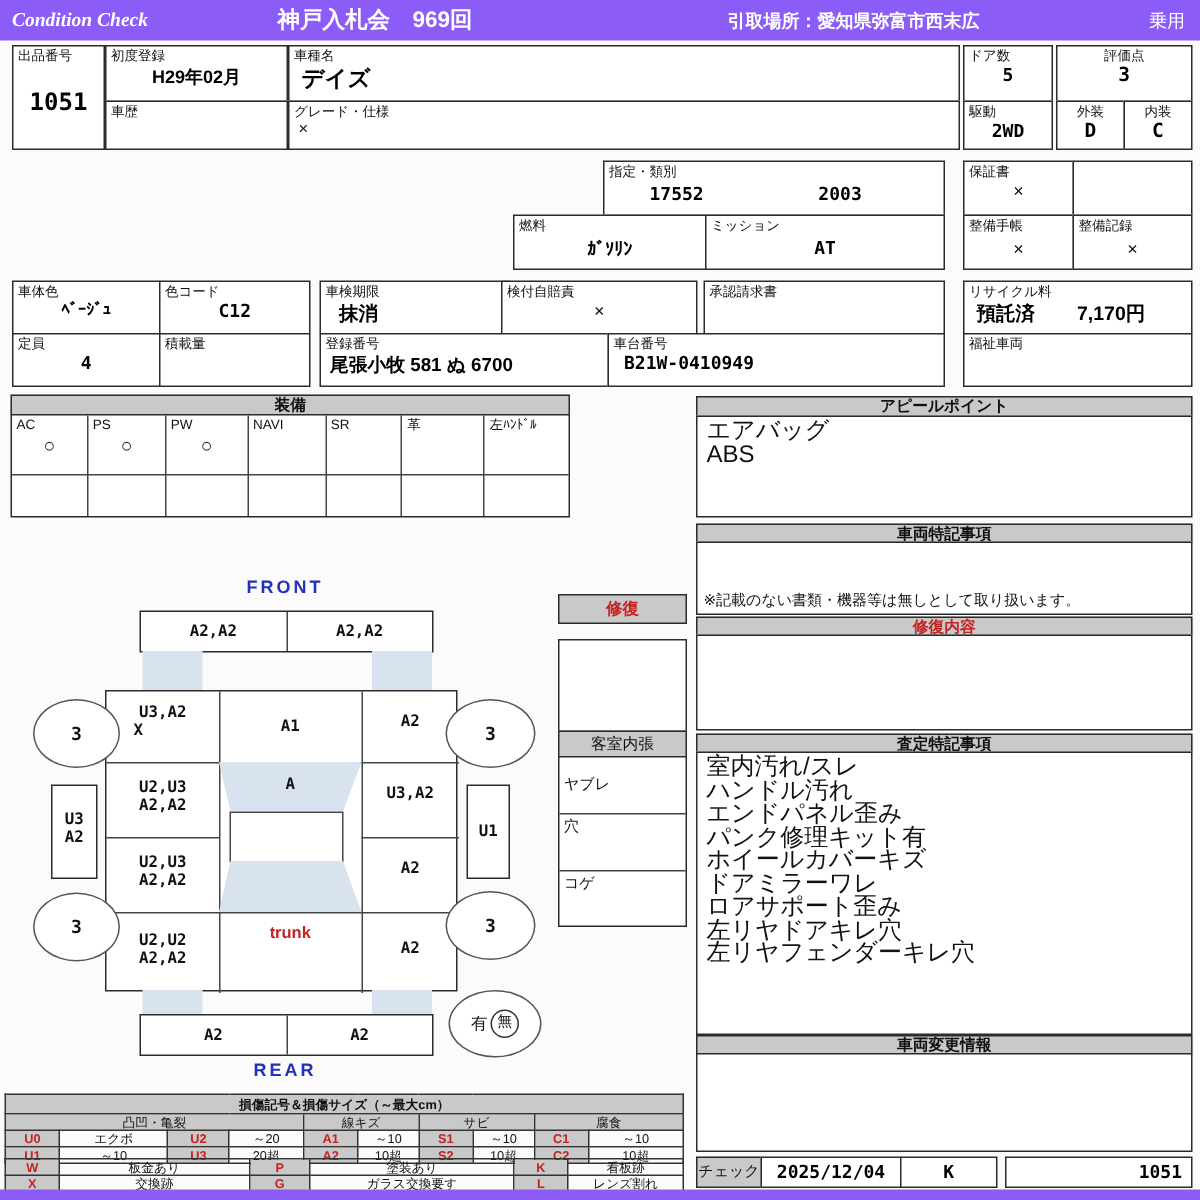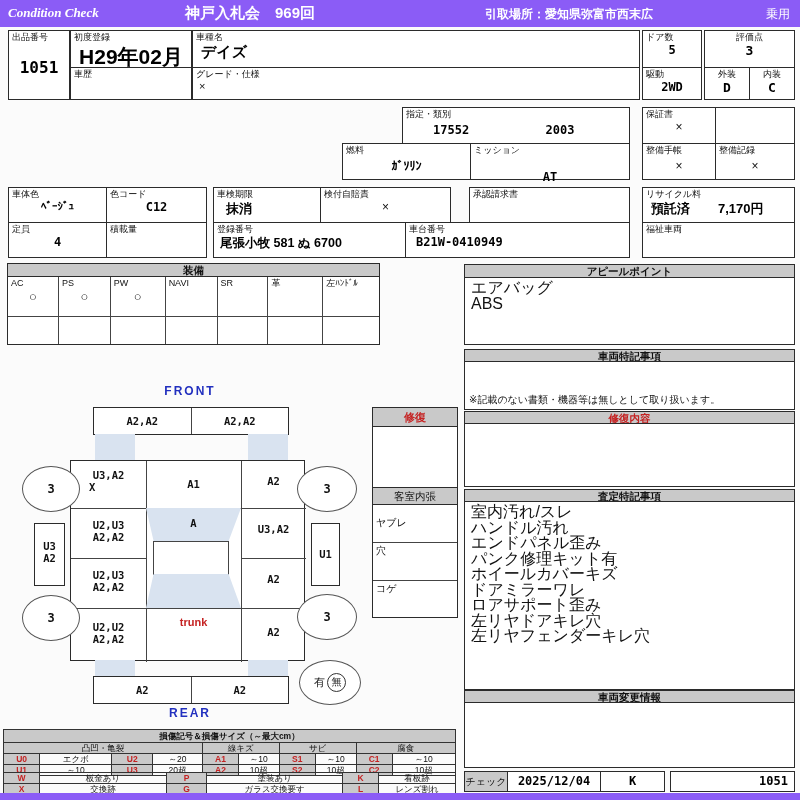--- a/index.html
+++ b/index.html
@@ -38,21 +38,21 @@
     <span class="abs" style="left:485px;top:6px;font-size:12px;font-weight:bold">引取場所：愛知県弥富市西末広</span>
     <span class="abs" style="right:10px;top:6px;font-size:12px">乗用</span>
   </div>
 
   <div class="abs box" style="left:8px;top:30px;width:62px;height:70px">
     <div class="lbl">出品番号</div>
     <div class="val center mono" style="font-size:16px;margin-top:15px">1051</div>
   </div>
   <div class="abs box" style="left:70px;top:30px;width:122px;height:38px">
     <div class="lbl">初度登録</div>
-    <div class="val center" style="font-size:21px">H29年02月</div>
+    <div class="val center" style="font-size:12px">H29年02月</div>
   </div>
   <div class="abs box" style="left:70px;top:67px;width:122px;height:33px">
     <div class="lbl">車歴</div>
   </div>
   <div class="abs box" style="left:192px;top:30px;width:448px;height:38px">
     <div class="lbl">車種名</div>
     <div class="val" style="font-size:15px;padding-left:8px">デイズ</div>
   </div>
   <div class="abs box" style="left:192px;top:67px;width:448px;height:33px">
     <div class="lbl">グレード・仕様</div>
@@ -85,21 +85,21 @@
       <span class="val mono" style="font-size:12px">17552</span>
       <span class="val mono" style="font-size:12px;margin-left:72px">2003</span>
     </div>
   </div>
   <div class="abs box" style="left:342px;top:143px;width:129px;height:37px">
     <div class="lbl">燃料</div>
     <div class="val center" style="font-size:12px;margin-top:3px">ｶﾞｿﾘﾝ</div>
   </div>
   <div class="abs box" style="left:470px;top:143px;width:160px;height:37px">
     <div class="lbl">ミッション</div>
-    <div class="val center mono" style="font-size:12px;margin-top:14px">AT</div>
+    <div class="val center mono" style="font-size:12px;margin-top:2px">AT</div>
   </div>
   <div class="abs box" style="left:642px;top:107px;width:74px;height:37px">
     <div class="lbl">保証書</div>
     <div class="center" style="font-size:12px">×</div>
   </div>
   <div class="abs box" style="left:715px;top:107px;width:80px;height:37px"></div>
   <div class="abs box" style="left:642px;top:143px;width:74px;height:37px">
     <div class="lbl">整備手帳</div>
     <div class="center" style="font-size:12px;margin-top:3px">×</div>
   </div>
@@ -120,21 +120,21 @@
     <div class="lbl">定員</div>
     <div class="val center mono" style="font-size:12px">4</div>
   </div>
   <div class="abs box" style="left:106px;top:222px;width:101px;height:36px">
     <div class="lbl">積載量</div>
   </div>
   <div class="abs box" style="left:213px;top:187px;width:127px;height:36px">
     <div class="lbl">車検期限</div>
     <div class="val" style="font-size:13px;padding-left:12px">抹消</div>
   </div>
-  <div class="abs box" style="left:320px;top:187px;width:131px;height:36px">
+  <div class="abs box" style="left:334px;top:187px;width:131px;height:36px">
     <div class="lbl">検付自賠責</div>
     <div class="center" style="font-size:12px">×</div>
   </div>
   <div class="abs box" style="left:469px;top:187px;width:161px;height:36px">
     <div class="lbl">承認請求書</div>
   </div>
   <div class="abs box" style="left:213px;top:222px;width:193px;height:36px">
     <div class="lbl">登録番号</div>
     <div class="val" style="font-size:12.5px;padding-left:6px;white-space:nowrap">尾張小牧 581 ぬ 6700</div>
   </div>
@@ -292,21 +292,21 @@
     <div class="dval" style="width:98px;line-height:26px">A2</div>
     <div class="dval" style="width:98px;line-height:26px;border-left:1px solid #444">A2</div>
   </div>
   <div class="abs blue center" style="left:140px;top:706px;width:100px;font-size:12px;font-weight:bold;letter-spacing:2px">REAR</div>
 
   <div class="abs ell" style="left:299px;top:660px;width:62px;height:45px;display:flex;align-items:center;justify-content:center;gap:2px">
     <span style="font-size:11px;font-weight:normal;font-family:'Liberation Sans',sans-serif">有</span>
     <span style="display:inline-block;width:17px;height:17px;border:1.5px solid #333;border-radius:50%;font-size:10px;line-height:16px;font-weight:normal;font-family:'Liberation Sans',sans-serif">無</span>
   </div>
 
-  <div class="abs hdrbar red" style="left:372px;top:407px;width:86px;height:20px;line-height:19px;font-size:11px">修復</div>
+  <div class="abs hdrbar red" style="left:372px;top:396px;width:86px;height:20px;line-height:19px;font-size:11px">修復</div>
   <div class="abs box" style="left:372px;top:426px;width:86px;height:62px"></div>
 
   <div class="abs hdrbar" style="left:372px;top:487px;width:86px;height:18px;line-height:17px;font-weight:normal">客室内張</div>
   <div class="abs box" style="left:372px;top:504px;width:86px;height:114px">
     <div style="height:38px;border-bottom:1px solid #444;font-size:10px;padding:11px 3px;box-sizing:border-box">ヤブレ</div>
     <div style="height:38px;border-bottom:1px solid #444;font-size:10px;padding:1px 3px;box-sizing:border-box">穴</div>
     <div style="height:37px;font-size:10px;padding:1px 3px;box-sizing:border-box">コゲ</div>
   </div>
 
   <div class="abs" style="left:3px;top:729px;width:453px;height:40px">

